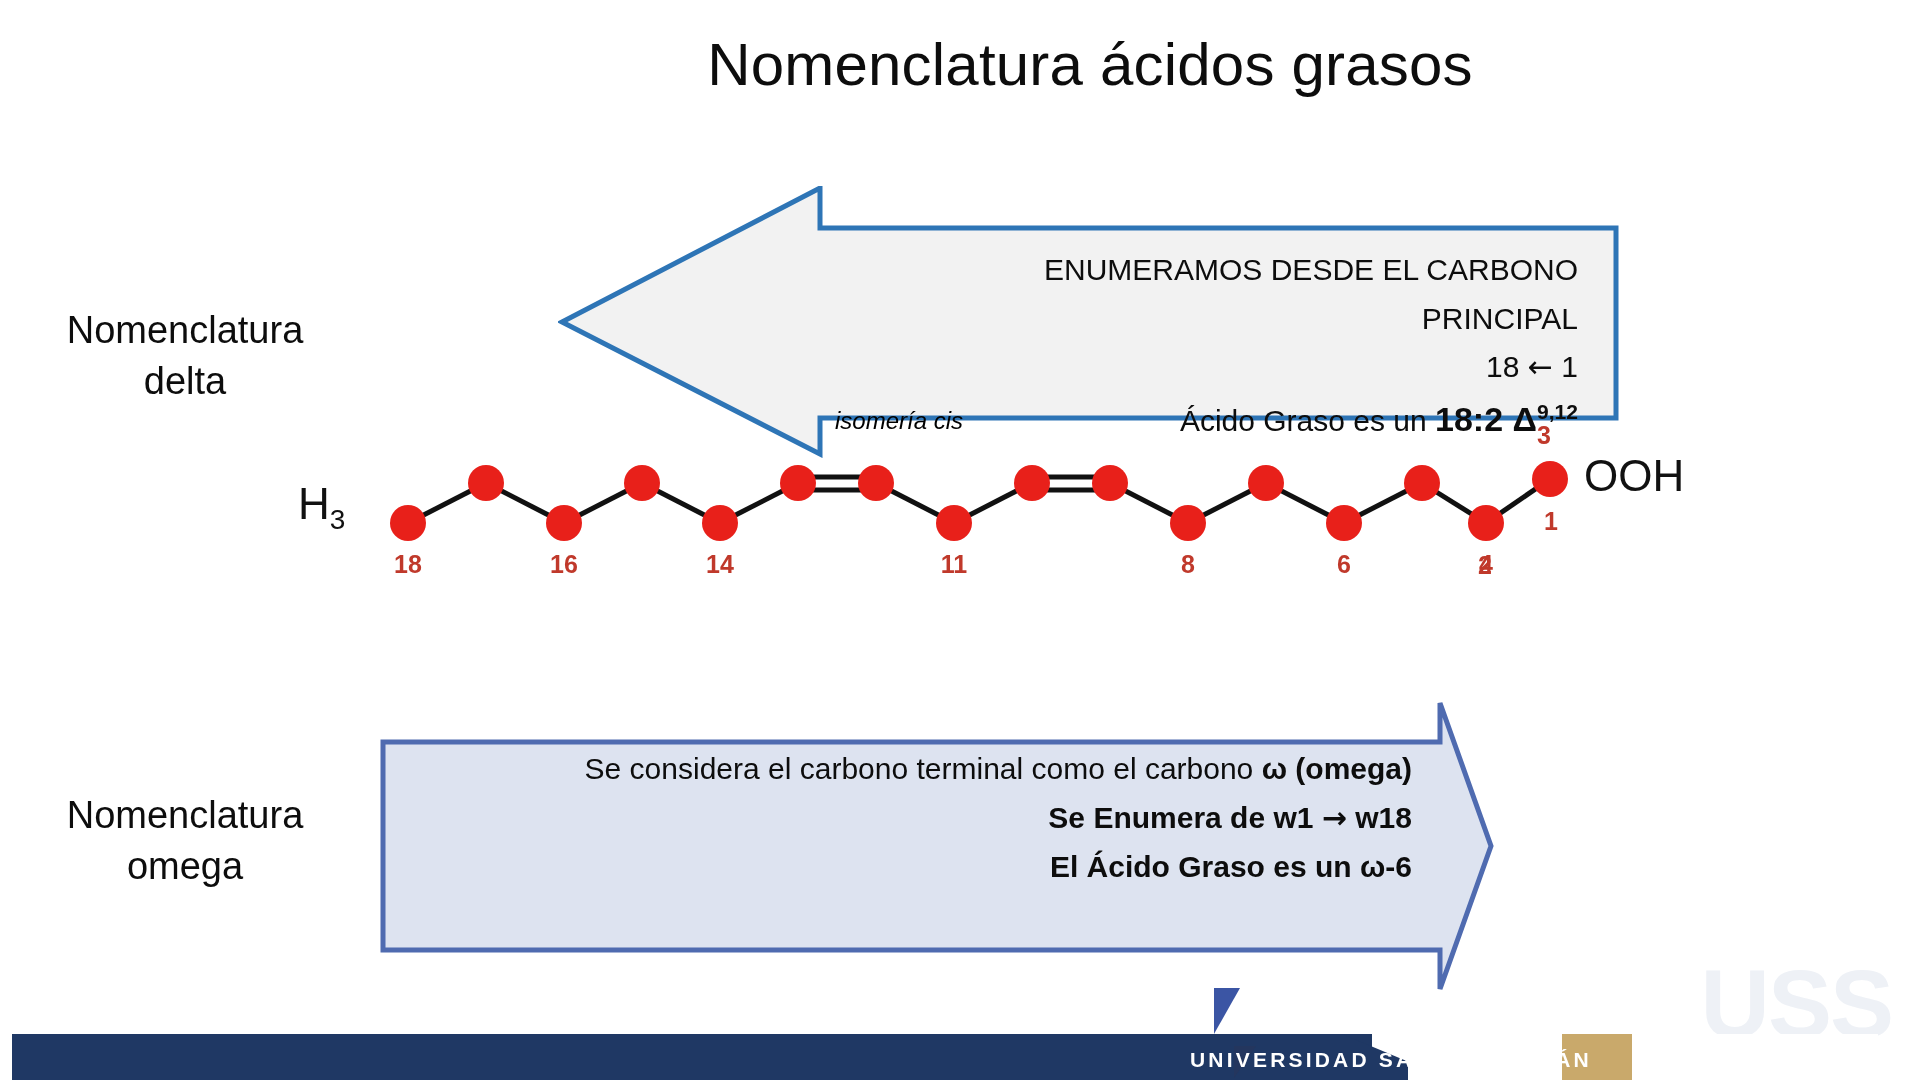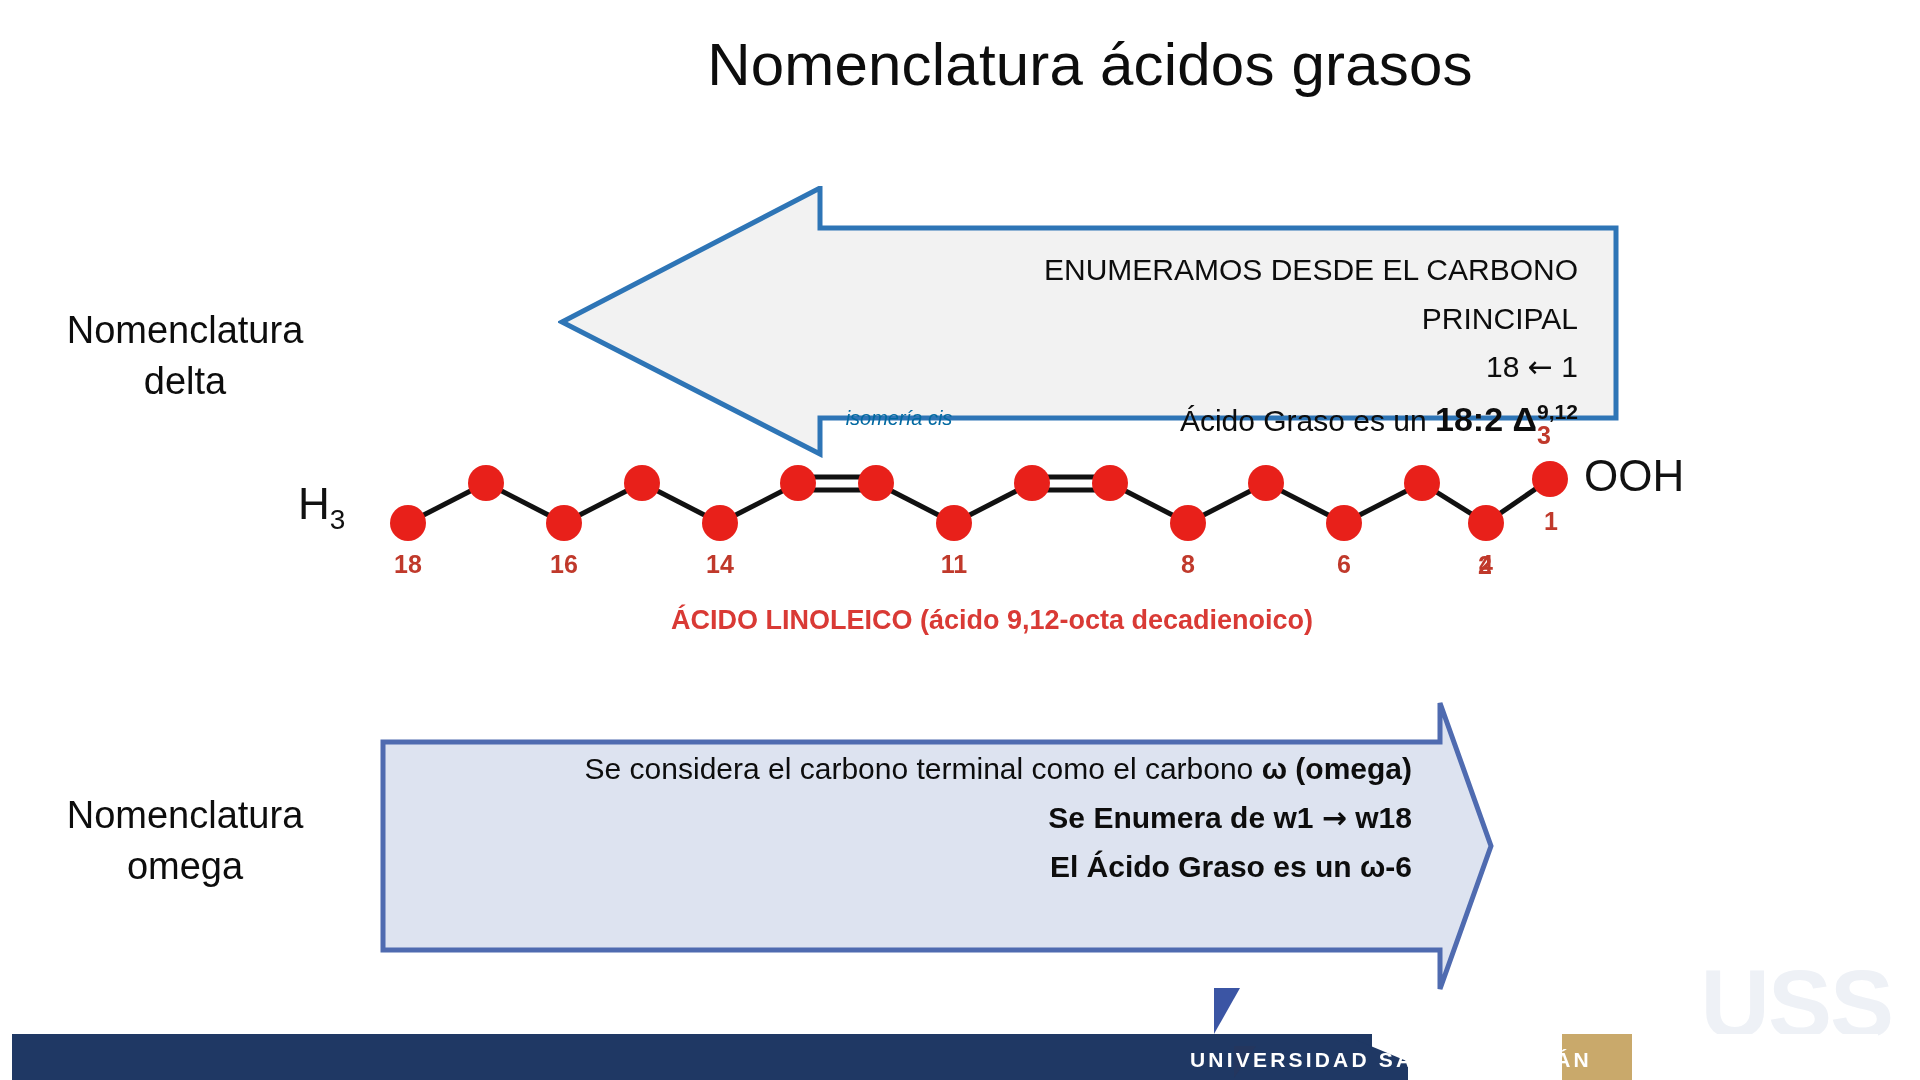--- a/index.html
+++ b/index.html
@@ -250,23 +250,22 @@
         <text x="1118" y="118">4</text>
       </g>
     </svg>
 
     <div style="position:absolute; left:-70px; top:24px; font-size:44px; color:#111; font-weight:400;">
       <span>H</span><span style="font-size:28px; vertical-align:sub;">3</span>
     </div>
 
     <div style="position:absolute; left:1216px; top:-4px; font-size:44px; color:#111;">OOH</div>
 
-    <div style="position:absolute; left:381px; top:-48px; width:300px; text-align:center; font-size:20px; font-style:italic; color:#0369a1; font-weight:500;">isomería cis</div>
-
-    <div style="position:absolute; left:0px; top:150px; width:1248px; text-align:center; font-size:27px; font-weight:bold; color:#d93a35;">ÁCIDO LINOLEICO (ácido 9,12-octa decadienoico)</div>
+    <div style="position:absolute; left:381px; top:-48px; width:300px; text-align:center; font-size:24px; font-style:italic; color:#000000; font-weight:500;">isomería cis</div>
+
 
     <div style="position:absolute; left:1169px; top:-34px; font-size:25px; font-weight:bold; color:#c0392b;">3</div>
     <div style="position:absolute; left:1110px; top:96px; font-size:25px; font-weight:bold; color:#c0392b;">2</div>
     <div style="position:absolute; left:1176px; top:52px; font-size:25px; font-weight:bold; color:#c0392b;">1</div>
   </div>
 
   <div id="omega-arrow">
     <svg viewBox="0 0 1115 292" preserveAspectRatio="none">
       <polygon points="3,42 1060,42 1060,3 1111,146 1060,289 1060,250 3,250" fill="#dde3f0" stroke="#4f6bb0" stroke-width="5" stroke-linejoin="miter"></polygon>
     </svg>

